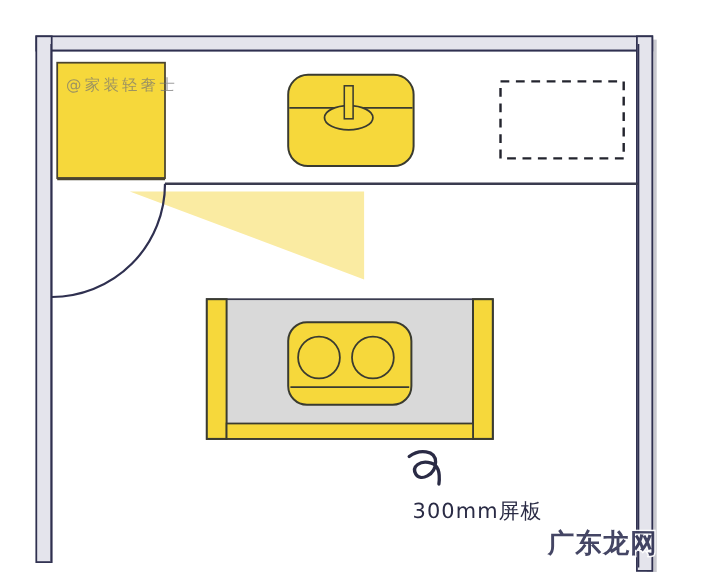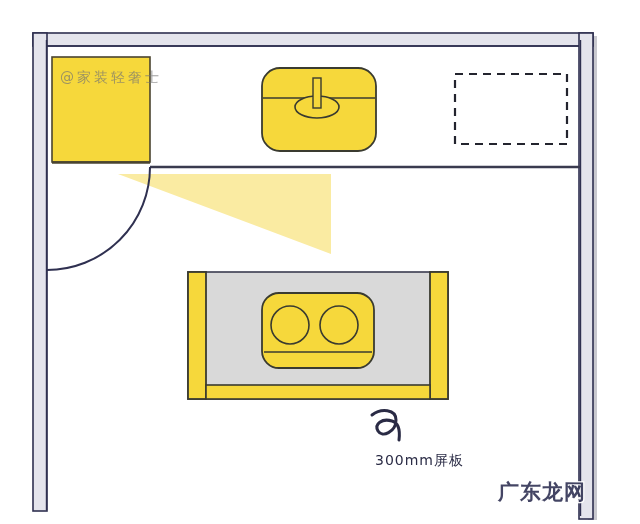--- a/index.html
+++ b/index.html
@@ -33,31 +33,31 @@
     color: #737373;
     opacity: 0.68;
     font-family: "DejaVu Sans", sans-serif;
     white-space: nowrap;
     user-select: none;
   }
   .note-text {
     position: absolute;
     left: 375px;
     top: 452px;
-    font-size: 14px;
+    font-size: 19px;
     color: #2a2b45;
     font-family: "DejaVu Sans", sans-serif;
     letter-spacing: 1px;
     white-space: nowrap;
   }
   .site-logo {
     position: absolute;
     left: 498px;
     top: 478px;
-    font-size: 21px;
+    font-size: 24px;
     font-weight: bold;
     color: #3a3c5c;
     font-family: "DejaVu Sans", sans-serif;
     letter-spacing: 1px;
     white-space: nowrap;
     -webkit-text-stroke: 2.5px #ffffff;
     paint-order: stroke fill;
     opacity: 0.95;
   }
 </style>

